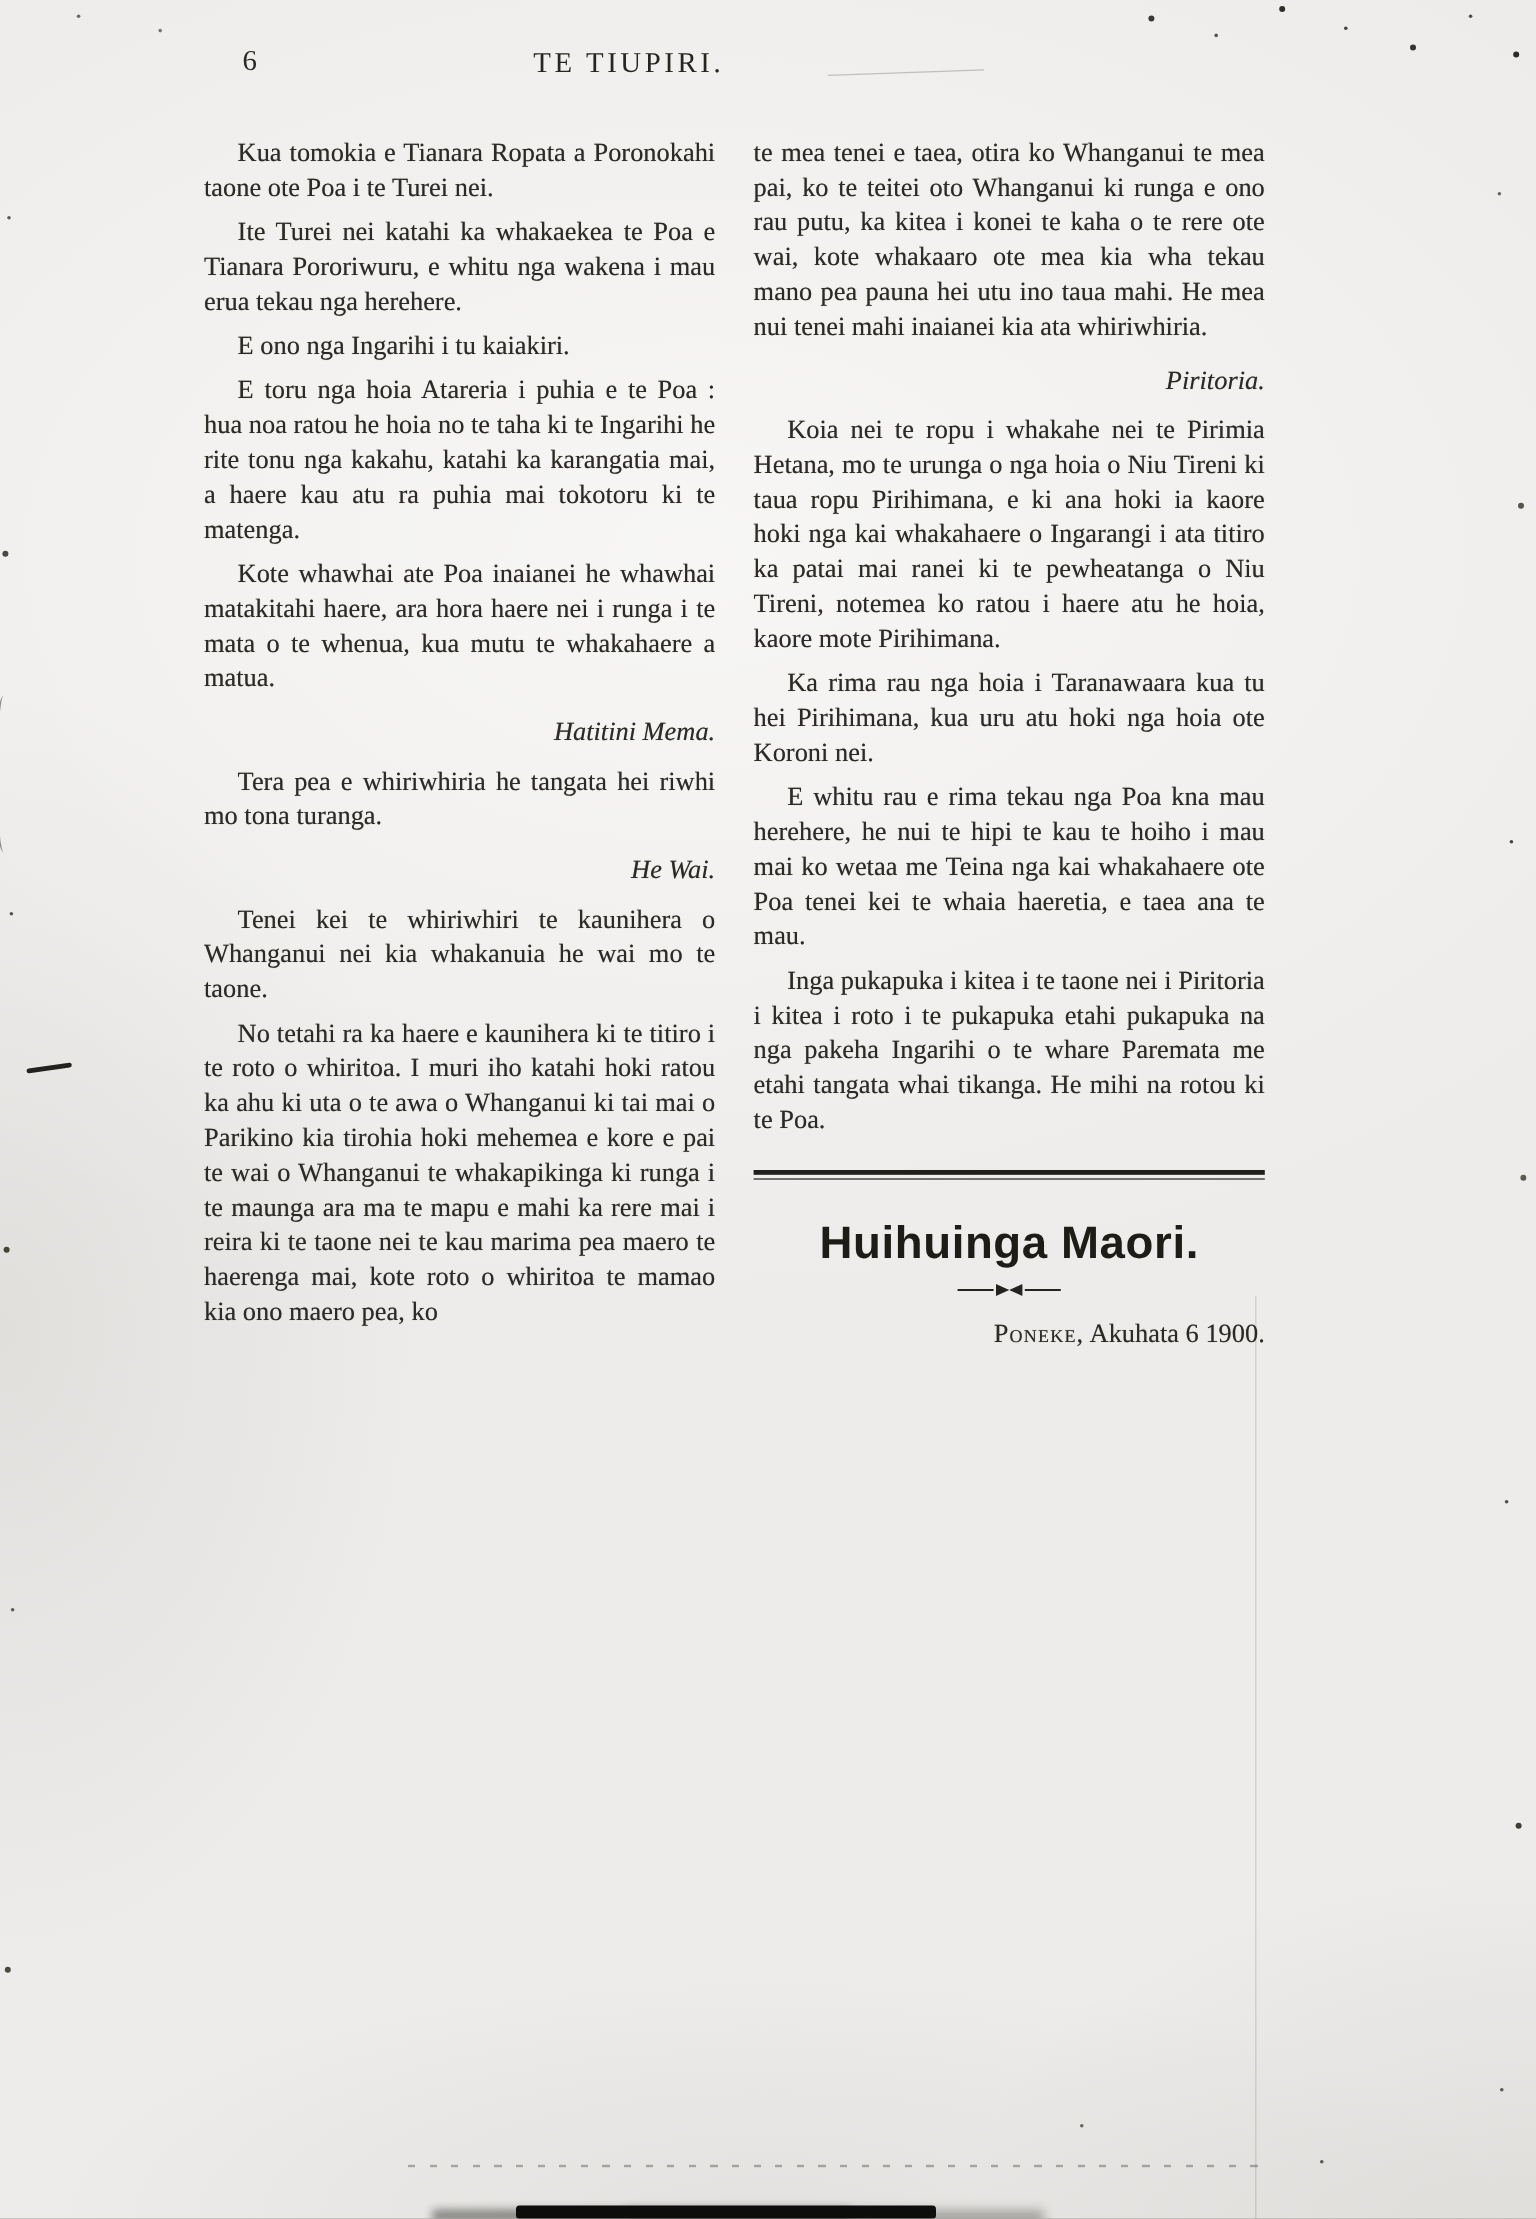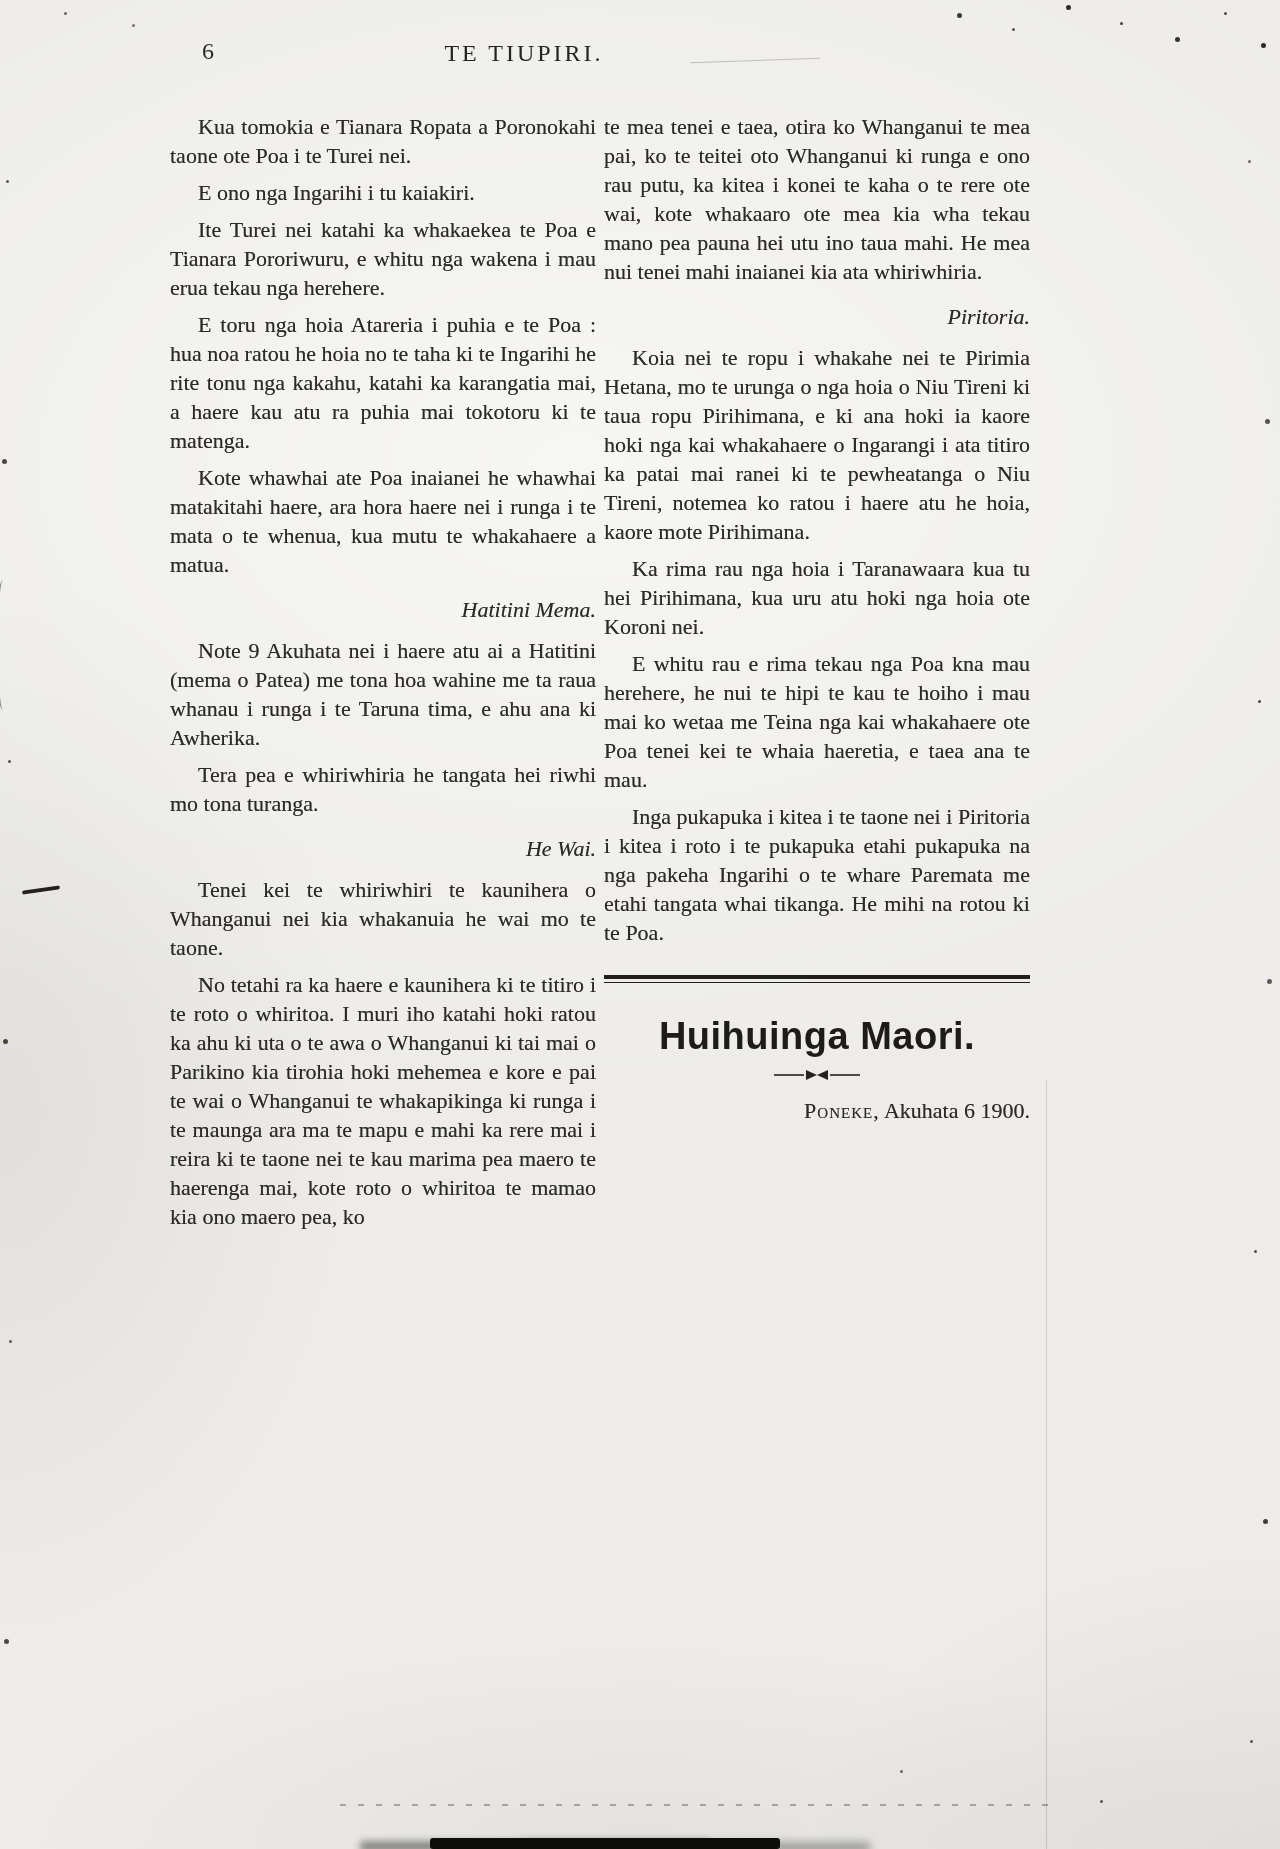--- a/index.html
+++ b/index.html
@@ -25,21 +25,21 @@
   }
   .masthead-title {
     position: absolute; left: 524px; top: 40px;
     transform: translateX(-50%);
     font-size: 24px; font-weight: normal; letter-spacing: 3px;
     white-space: nowrap;
     color: #26251f;
   }
   .content {
     position: absolute; left: 170px; top: 112px; width: 868px;
-    display: flex; gap: 8px;
+    display: flex; gap: 32px;
   }
   .col { flex: 0 0 426px; width: 426px; }
   .para {
     margin: 0 0 8px;
     font-size: 22px; line-height: 29px;
     text-align: justify; text-indent: 28px;
     text-shadow: 0 0 0.6px rgba(43,42,36,0.55);
   }
   .para.no-indent { text-indent: 0; }
   .subhead {
@@ -117,26 +117,25 @@
 
 <div class="page">
 
   <div class="masthead-page-number">6</div>
   <div class="masthead-title">TE TIUPIRI.</div>
 
   <div class="content">
 
     <div class="col">
       <p class="para">Kua tomokia e Tianara Ropata a Poronokahi taone ote Poa i te Turei nei.</p>
+      <p class="para">Ite Turei nei katahi ka whakaekea te Poa e Tianara Pororiwuru, e whitu nga wakena i mau erua tekau nga herehere.</p>
       <p class="para">E ono nga Ingarihi i tu kaiakiri.</p>
-      <p class="para">Ite Turei nei katahi ka whakaekea te Poa e Tianara Pororiwuru, e whitu nga wakena i mau erua tekau nga herehere.</p>
       <p class="para">E toru nga hoia Atareria i puhia e te Poa : hua noa ratou he hoia no te taha ki te Ingarihi he rite tonu nga kakahu, katahi ka karangatia mai, a haere kau atu ra puhia mai tokotoru ki te matenga.</p>
       <p class="para">Kote whawhai ate Poa inaianei he whawhai matakitahi haere, ara hora haere nei i runga i te mata o te whenua, kua mutu te whakahaere a matua.</p>
       <h3 class="subhead">Hatitini Mema.</h3>
-      <p class="para">Note 9 Akuhata nei i haere atu ai a Hatitini (mema o Patea) me tona hoa wahine me ta raua whanau i runga i te Taruna tima, e ahu ana ki Awherika.</p>
       <p class="para">Tera pea e whiriwhiria he tangata hei riwhi mo tona turanga.</p>
       <h3 class="subhead">He Wai.</h3>
       <p class="para">Tenei kei te whiriwhiri te kaunihera o Whanganui nei kia whakanuia he wai mo te taone.</p>
       <p class="para">No tetahi ra ka haere e kaunihera ki te titiro i te roto o whiritoa.  I muri iho katahi hoki ratou ka ahu ki uta o te awa o Whanganui ki tai mai o Parikino kia tirohia hoki mehemea e kore e pai te wai o Whanganui te whakapikinga ki runga i te maunga ara ma te mapu e mahi ka rere mai i reira ki te taone nei te kau marima pea maero te haerenga mai, kote roto o whiritoa te mamao kia ono maero pea, ko</p>
     </div>
 
     <div class="col">
       <p class="para no-indent">te mea tenei e taea, otira ko Whanganui te mea pai, ko te teitei oto Whanganui ki runga e ono rau putu, ka kitea i konei te kaha o te rere ote wai, kote whakaaro ote mea kia wha tekau mano pea pauna hei utu ino taua mahi.  He mea nui tenei mahi inaianei kia ata whiriwhiria.</p>
       <h3 class="subhead">Piritoria.</h3>
       <p class="para">Koia nei te ropu i whakahe nei te Pirimia Hetana, mo te urunga o nga hoia o Niu Tireni ki taua ropu Pirihimana, e ki ana hoki ia kaore hoki nga kai whakahaere o Ingarangi i ata titiro ka patai mai ranei ki te pewheatanga o Niu Tireni, notemea ko ratou i haere atu he hoia, kaore mote Pirihimana.</p>

